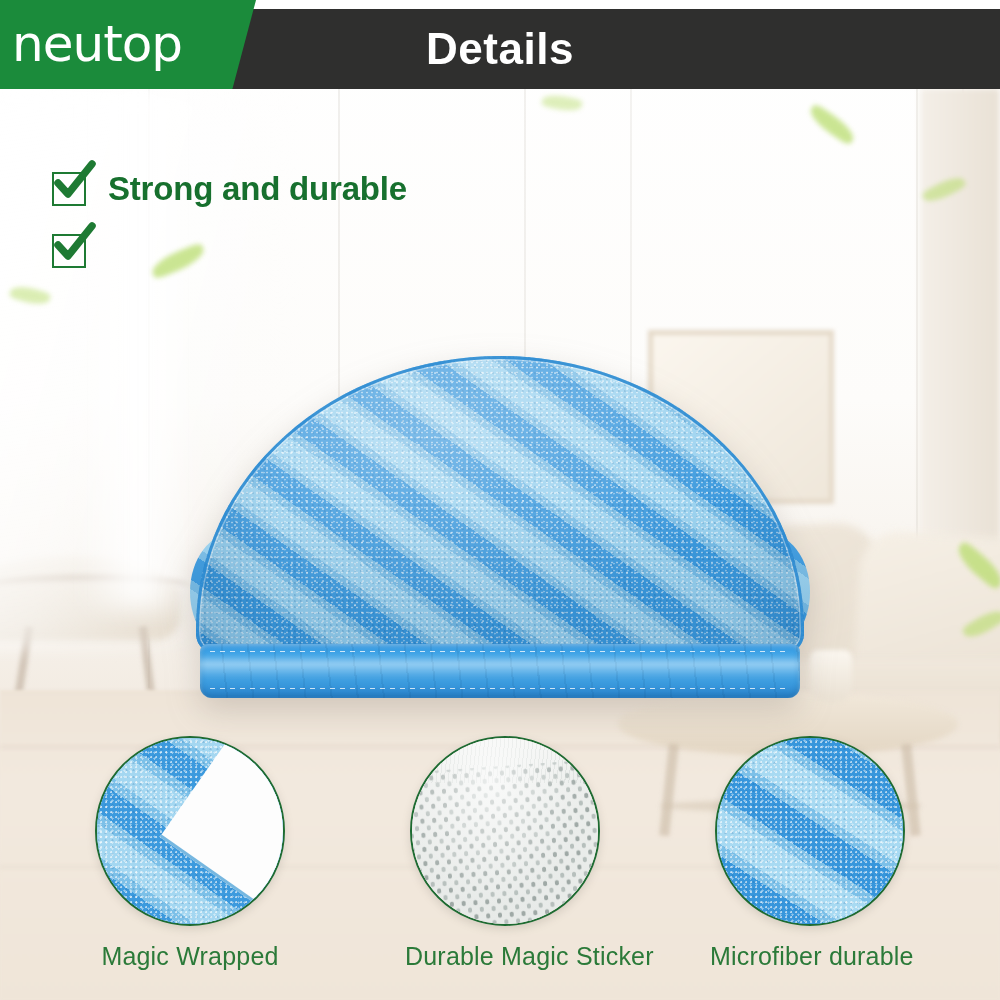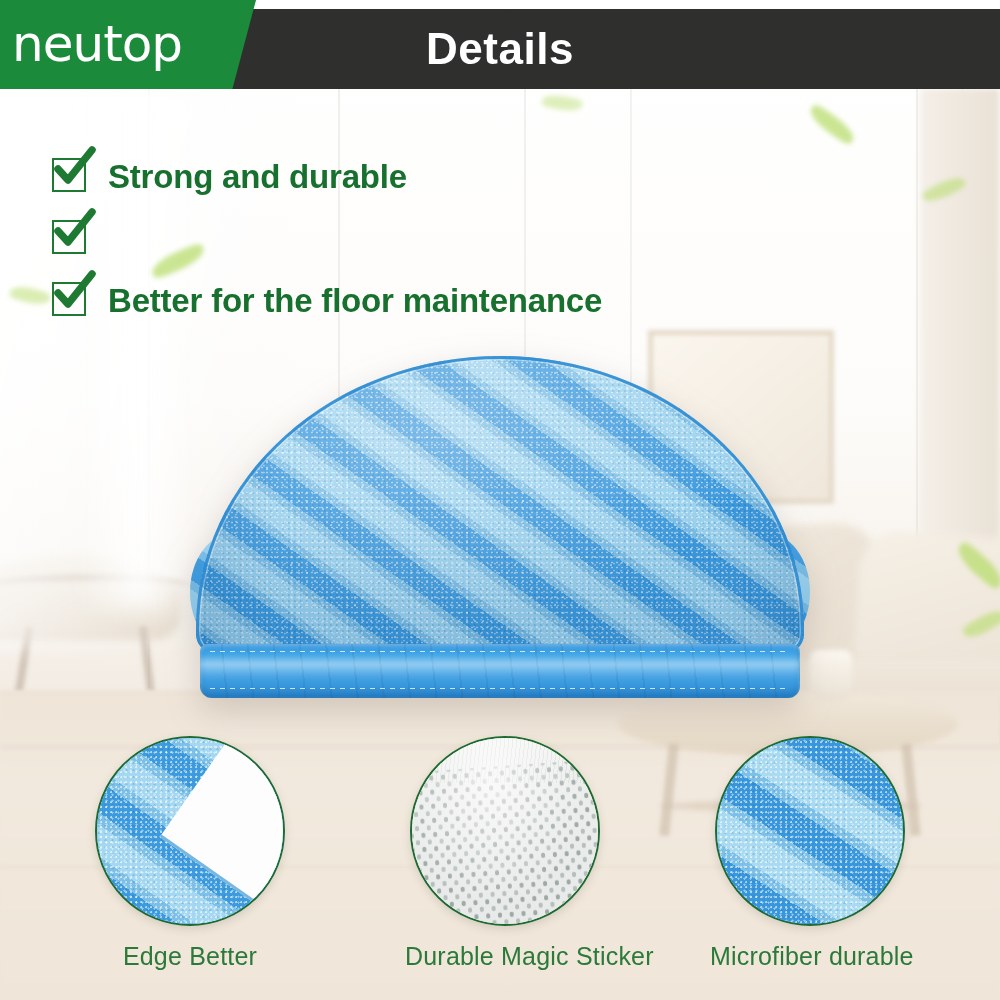--- a/index.html
+++ b/index.html
@@ -186,21 +186,21 @@
     display:flex; align-items:center;
   }
   .logo-text {
     color:#ffffff; font-size:50px; font-weight:400;
     letter-spacing:-1px; padding-left:18px; margin-top:-2px;
     font-family:"DejaVu Sans", sans-serif;
   }
 
   
   .features { position:absolute; left:52px; top:158px; }
-  .feature-row { display:flex; height:62px; }
+  .feature-row { display:flex; align-items:center; height:62px; }
   .checkbox {
     position:relative; width:34px; height:34px;
     border:2.5px solid #1e7a33; flex:0 0 auto; margin-right:22px;
   }
   .checkbox svg { position:absolute; left:-1px; top:-13px; width:42px; height:42px; overflow:visible; }
   .feature-text {
     color:#17702e; font-size:33px; font-weight:bold; letter-spacing:-.2px;
     white-space:nowrap; text-shadow:0 1px 1px rgba(255,255,255,.6);
   }
 
@@ -432,28 +432,20 @@
     </div>
 
     <div class="feature-row">
       <span class="checkbox">
         <svg viewBox="0 0 42 42" fill="none" aria-hidden="true">
           <path d="M5 22 L15 33 L39 3" stroke="#1e7a33" stroke-width="7.5" stroke-linecap="round" stroke-linejoin="round"></path>
         </svg>
       </span>
     </div>
 
-    <div class="feature-row">
-      <span class="checkbox">
-        <svg viewBox="0 0 42 42" fill="none" aria-hidden="true">
-          <path d="M5 22 L15 33 L39 3" stroke="#1e7a33" stroke-width="7.5" stroke-linecap="round" stroke-linejoin="round"></path>
-        </svg>
-      </span>
-      <span class="feature-text">Better for the floor maintenance</span>
-    </div>
 
   </div>
 
   <div class="product">
     <div class="pad-ear left">
       <div class="pad-ear-sh"></div>
     </div>
     <div class="pad-ear right">
       <div class="pad-ear-sh"></div>
     </div>
@@ -475,21 +467,21 @@
   <div class="detail-row">
 
     <div class="detail-item c1">
       <div class="circle">
         <div class="zoom-fabric">
           <div class="zoom-speckle"></div>
         </div>
         <div class="zoom-white"></div>
         <div class="zoom-edgeline"></div>
       </div>
-      <div class="detail-caption">Edge Better</div>
+      <div class="detail-caption">Magic Wrapped</div>
     </div>
 
     <div class="detail-item c2">
       <div class="circle">
         <div class="velcro">
           <div class="velcro-top-weave"></div>
           <div class="velcro-dots"></div>
           <div class="velcro-sheen"></div>
         </div>
       </div>

